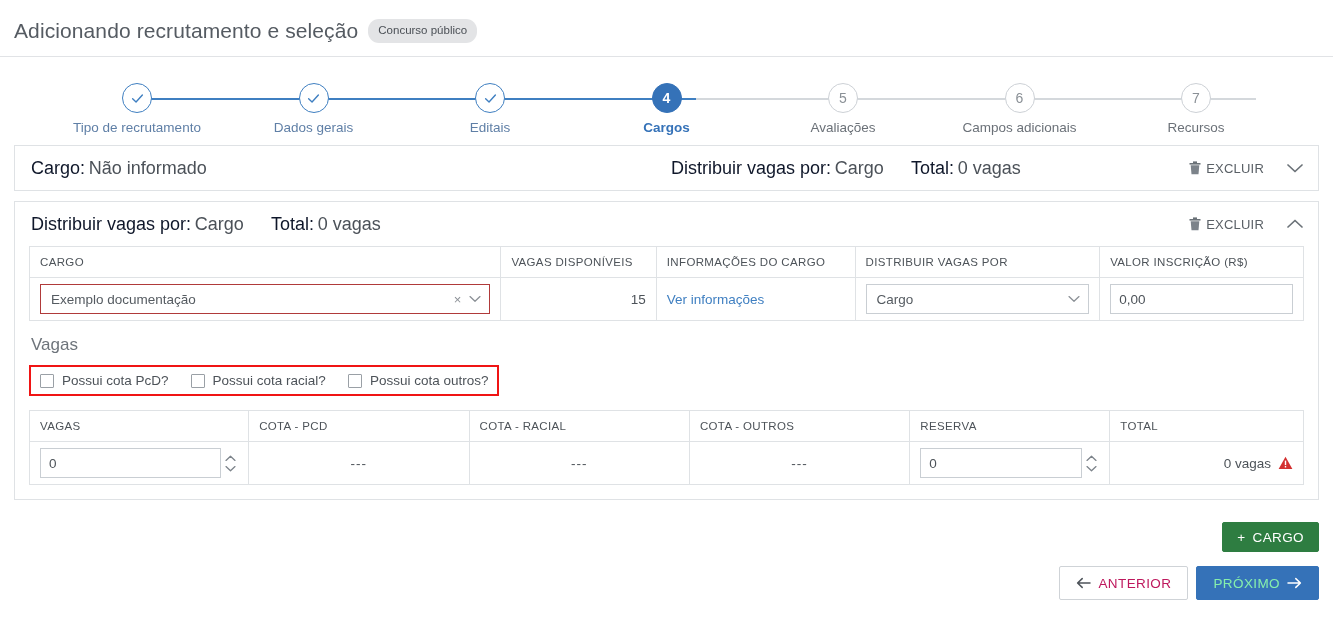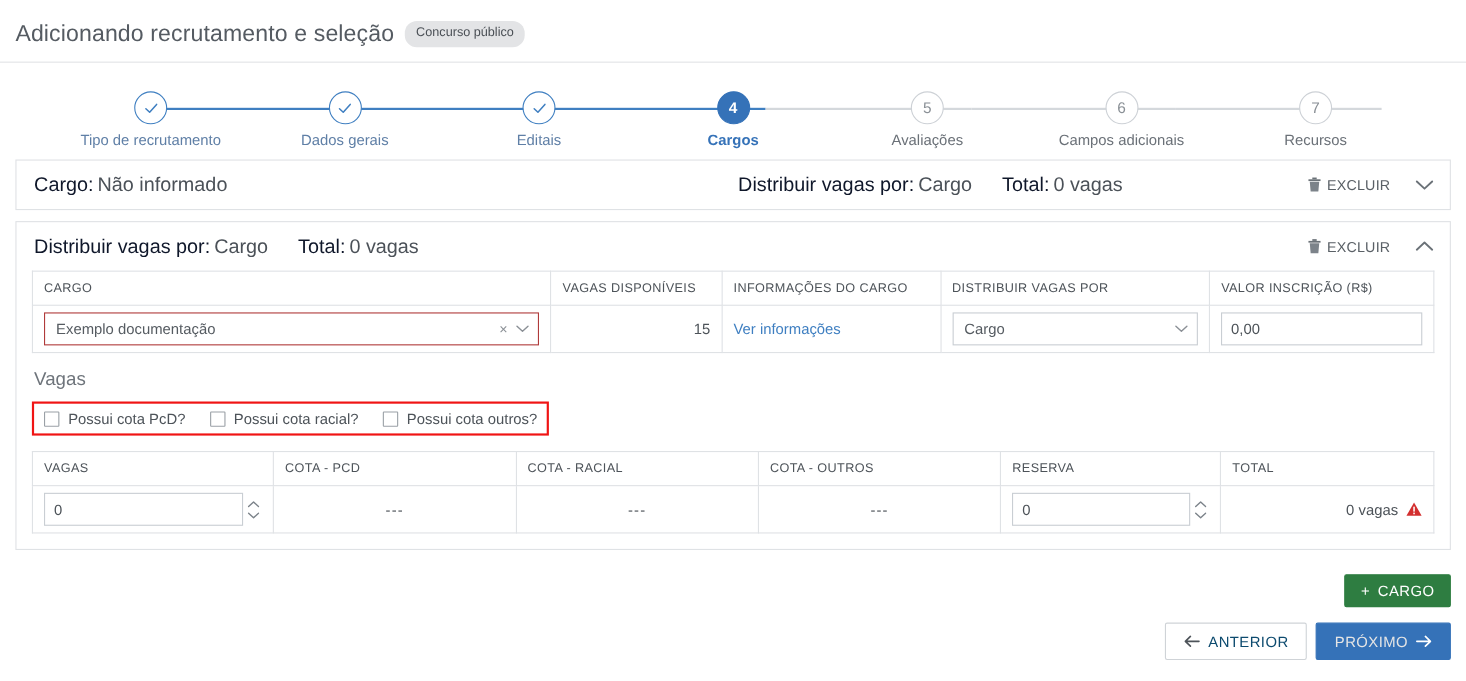--- a/index.html
+++ b/index.html
@@ -156,22 +156,22 @@
   .btn {
     font-family: inherit; cursor: pointer;
     display: inline-flex; align-items: center; justify-content: center; gap: 7px;
     font-size: 13.5px; letter-spacing: .4px; border-radius: 2px;
   }
   .btn-add { background: #2e7d41; color: #fff; border: 1px solid #2e7d41; height: 30px; padding: 0 14px; }
   .btn-row-nav {
     display: flex; justify-content: flex-end; gap: 8px;
     padding: 14px 14px 0 14px;
   }
-  .btn-outline { background: #fff; color: #0c4a6e; border: 1px solid #cfd3d7; height: 34px; padding: 0 16px; }
-  .btn-primary { background: #3572b8; color: #e5e5e5; border: 1px solid #3572b8; height: 34px; padding: 0 16px; }
+  .btn-outline { background: #fff; color: #be185d; border: 1px solid #cfd3d7; height: 34px; padding: 0 16px; }
+  .btn-primary { background: #3572b8; color: #86efac; border: 1px solid #3572b8; height: 34px; padding: 0 16px; }
 </style>
 </head>
 <body>
 
 <div class="page">
 
   <div class="page-header">
     <div class="page-title">Adicionando recrutamento e seleção</div>
     <div class="badge-pill">Concurso público</div>
   </div>

